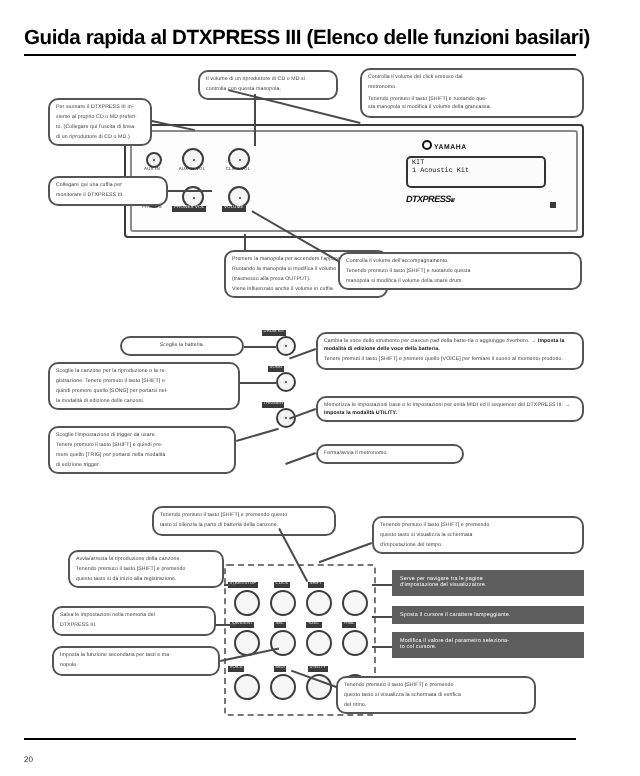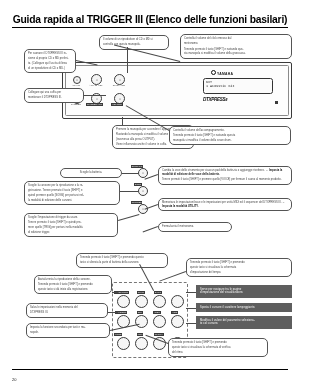--- a/index.html
+++ b/index.html
@@ -101,21 +101,21 @@
     position:absolute;left:12px;bottom:6px;font-size:4px;color:#222;
   }
   .footrule{position:absolute;left:12px;bottom:18px;width:276px;height:0.6px;background:#000;}
 </style>
 </head>
 <body>
 
 <div class="page">
 
   <div class="title-wrap">
-    <div class="title">Guida rapida al TRIGGER III (Elenco delle funzioni basilari)</div>
+    <div class="title">Guida rapida al DTXPRESS III (Elenco delle funzioni basilari)</div>
   </div>
 
   <div class="device">
     <div class="device-inner"></div>
 
     <div class="knob" style="left:10px;top:13px;width:6px;height:6px;"></div>
     <div class="knob" style="left:28px;top:11px;width:9px;height:9px;"></div>
     <div class="knob" style="left:51px;top:11px;width:9px;height:9px;"></div>
     <div class="jacklbl" style="left:4px;top:21px;width:18px;">AUX IN</div>
     <div class="jacklbl" style="left:22px;top:21px;width:22px;">AUX IN VOL</div>

